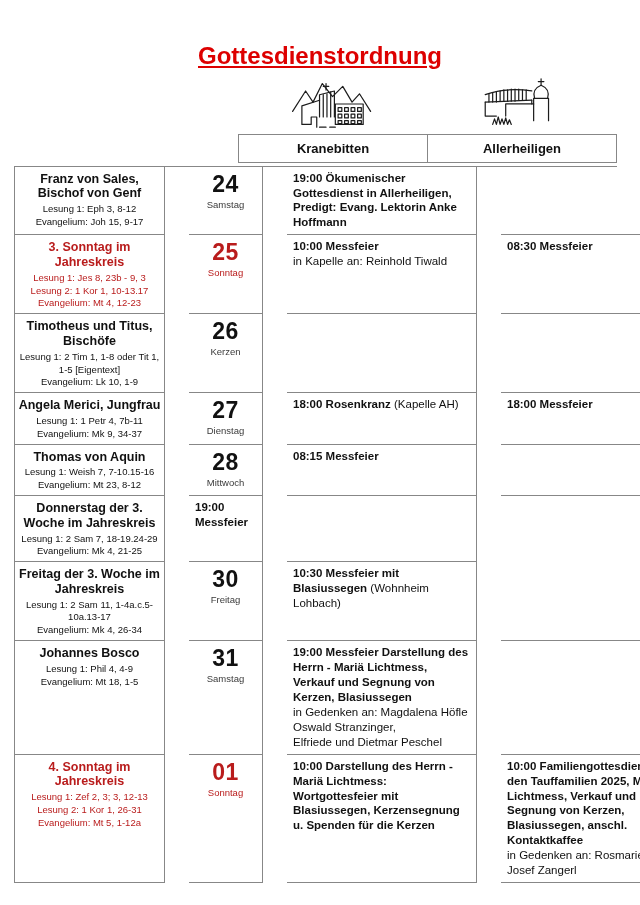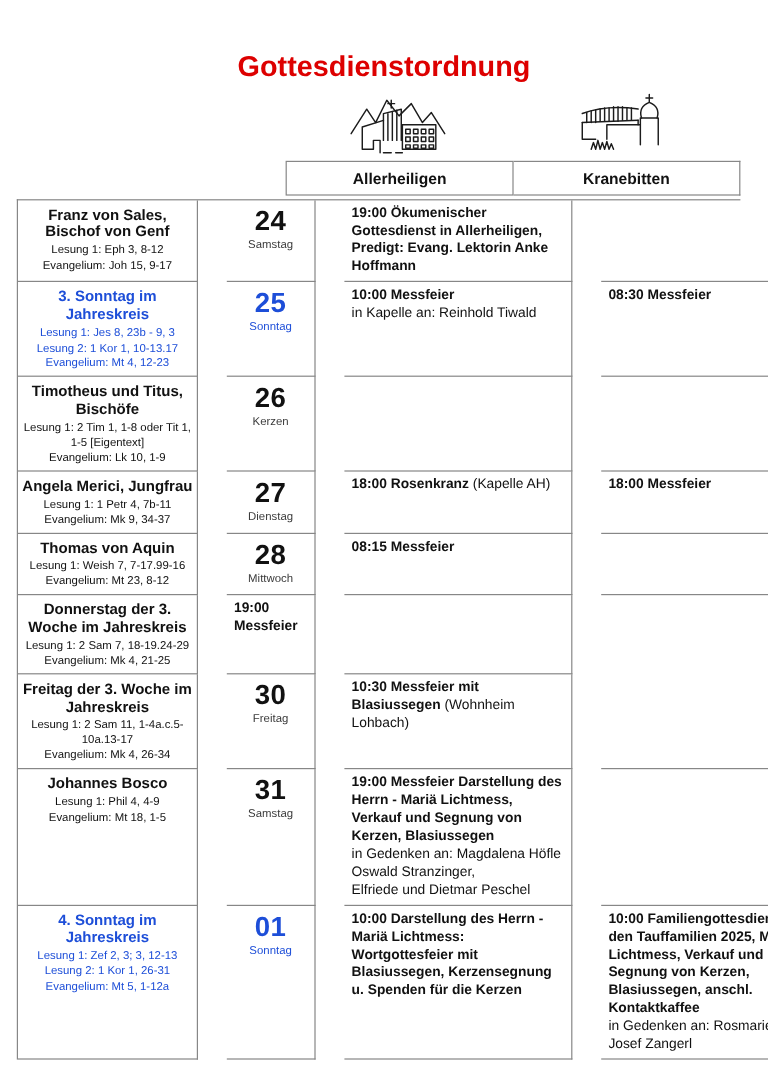--- a/index.html
+++ b/index.html
@@ -6,21 +6,21 @@
   html,body { background:#ffffff; }
   .page {
     position:relative;
     width:640px; height:905px;
     background:#ffffff;
     font-family:"Liberation Sans", sans-serif;
     color:#111;
     padding-top:42px;
     overflow:hidden;
   }
-  .title   { text-align:center; color:#dd0000; font-weight:bold; font-size:24px; line-height:1.15; }
+  .title   { text-align:center; color:#dd0000; font-weight:bold; font-size:24px; line-height:1.15;text-decoration:underline; }
   .subtitle{ text-align:center; color:#dd0000; font-weight:bold; font-size:15px; margin-top:7px; }
 
   .sketches { margin:6px 0 4px 238px; width:378px; display:grid; grid-template-columns:190px 188px; }
   .sketch { display:flex; justify-content:center; align-items:flex-end; height:54px; }
   .sketch svg { stroke:#1c1c1c; fill:none; stroke-width:1.3; stroke-linecap:round; stroke-linejoin:round; }
 
   .theader {
     margin-left:238px; width:379px;
     display:grid; grid-template-columns:190px 189px;
     margin-bottom:3px;
@@ -49,21 +49,21 @@
   .readings { font-size:9.5px; line-height:1.35; margin-top:2px; white-space:pre-line; }
 
   .datec { text-align:center; padding-top:6px; }
   .daynum { font-weight:bold; font-size:23px; line-height:1; letter-spacing:0.5px; }
   .weekday { font-size:9.5px; margin-top:3px; color:#3a3a3a; }
 
   .event { padding:4px 6px; font-size:11.5px; line-height:1.3; }
   .ev-b { font-weight:bold; }
   .memo { white-space:pre-line; }
 
-  .red .feast, .red .readings, .red .daynum, .red .weekday { color:#1d4ed8; }
+  .red .feast, .red .readings, .red .daynum, .red .weekday { color:#b91c1c; }
 </style>
 </head>
 <body>
 
 <div class="page">
 
   <div class="title">Gottesdienstordnung</div>
 
   <div class="sketches">
     <div class="sketch">
@@ -89,22 +89,22 @@
         <path d="M60,48 V24 H76 V48"></path>
         <path d="M61,24 Q58,14 68,10 Q78,14 75,24"></path>
         <path d="M68,10 V3 M65,6 H71"></path>
         <path d="M30,30 H60 M30,30 V43"></path>
         <path d="M16,52 l2,-6 l2,6 l2,-8 l2,8 l2,-6 l2,6 l2,-7 l2,7 l2,-5 l2,5"></path>
       </svg>
     </div>
   </div>
 
   <div class="theader">
+    <div class="th">Kranebitten</div>
     <div class="th">Allerheiligen</div>
-    <div class="th">Kranebitten</div>
   </div>
 
   <div class="tbody">
 
     <div class="trow r0">
       <div class="cell saint">
         <div class="feast">Franz von Sales, Bischof von Genf</div>
         <div class="readings">Lesung 1: Eph 3, 8-12
 Evangelium: Joh 15, 9-17</div>
       </div>
@@ -186,21 +186,21 @@
       <div class="cell event">
         <span class="ev-b">18:00 Messfeier</span>
         <span></span>
         <div class="memo"></div>
       </div>
     </div>
 
     <div class="trow r4">
       <div class="cell saint">
         <div class="feast">Thomas von Aquin</div>
-        <div class="readings">Lesung 1: Weish 7, 7-17.99-16
+        <div class="readings">Lesung 1: Weish 7, 7-10.15-16
 Evangelium: Mt 23, 8-12</div>
       </div>
       <div class="cell datec">
         <div class="daynum">28</div>
         <div class="weekday">Mittwoch</div>
       </div>
       <div class="cell event">
         <span class="ev-b">08:15 Messfeier</span>
         <span></span>
         <div class="memo"></div>

